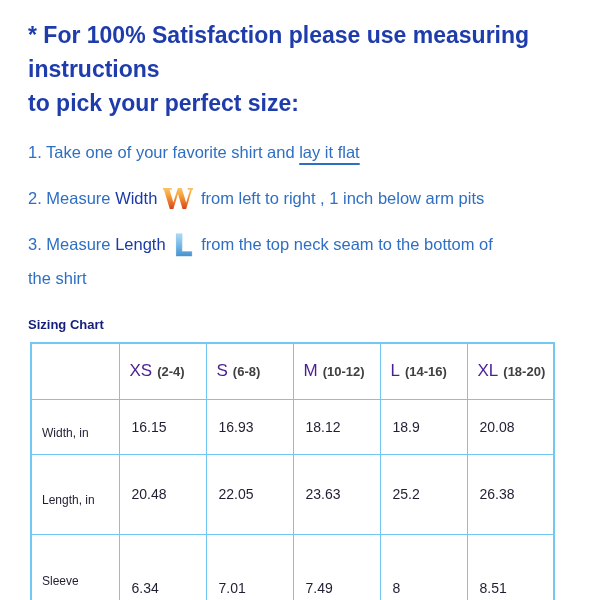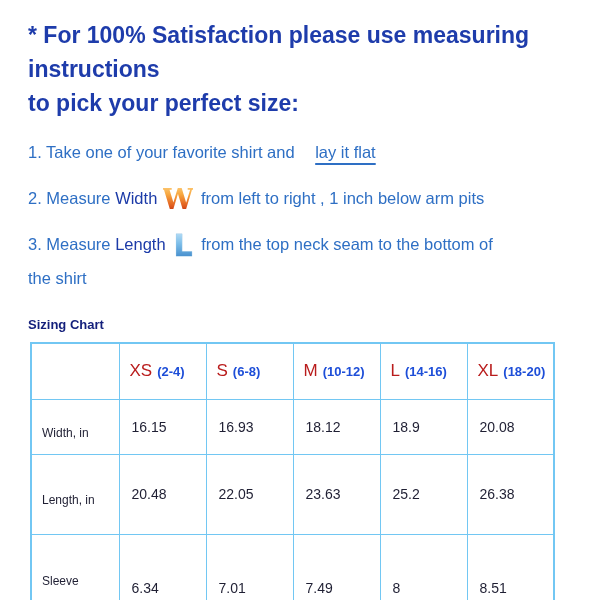--- a/index.html
+++ b/index.html
@@ -25,21 +25,20 @@
     font-size: 16.5px;
     color: #2e6fc4;
     line-height: 34px;
     margin: 0 0 12px 0;
   }
   .kw { color: #1c3ba8; font-weight: normal; }
   .ul {
     text-decoration: underline;
     text-underline-offset: 5px;
     text-decoration-thickness: 2px;
-    margin-left: 16px;
   }
   .letter-icon { vertical-align: middle; margin: -8px 3px -6px 6px; }
 
   .chart-heading {
     font-size: 13px;
     font-weight: bold;
     color: #131f7b;
     margin: 22px 0 10px 0;
   }
 
@@ -54,22 +53,22 @@
     border: 1px solid #72c7f3;
     text-align: left;
     vertical-align: middle;
     overflow: hidden;
   }
   tr.head-row { height: 56px; }
   tr.r-width  { height: 48px; }
   tr.r-length { height: 80px; }
   tr.r-sleeve { height: 108px; }
   th.colhead { padding-left: 10px; white-space: nowrap; font-weight: normal; }
-  .size-l { font-size: 17px; color: #b91c1c; }
-  .size-r { font-size: 13px; color: #1d4ed8; font-weight: bold; margin-left: 5px; }
+  .size-l { font-size: 17px; color: #4c1d95; }
+  .size-r { font-size: 13px; color: #404040; font-weight: bold; margin-left: 5px; }
   td.rowlabel {
     font-size: 12px; color: #1f1f33;
     padding: 20px 8px 8px 10px; line-height: 26px;
   }
   td.val { font-size: 14px; color: #1f1f33; padding-left: 12px; }
 </style>
 </head>
 <body>
 
 <div class="wrap">

